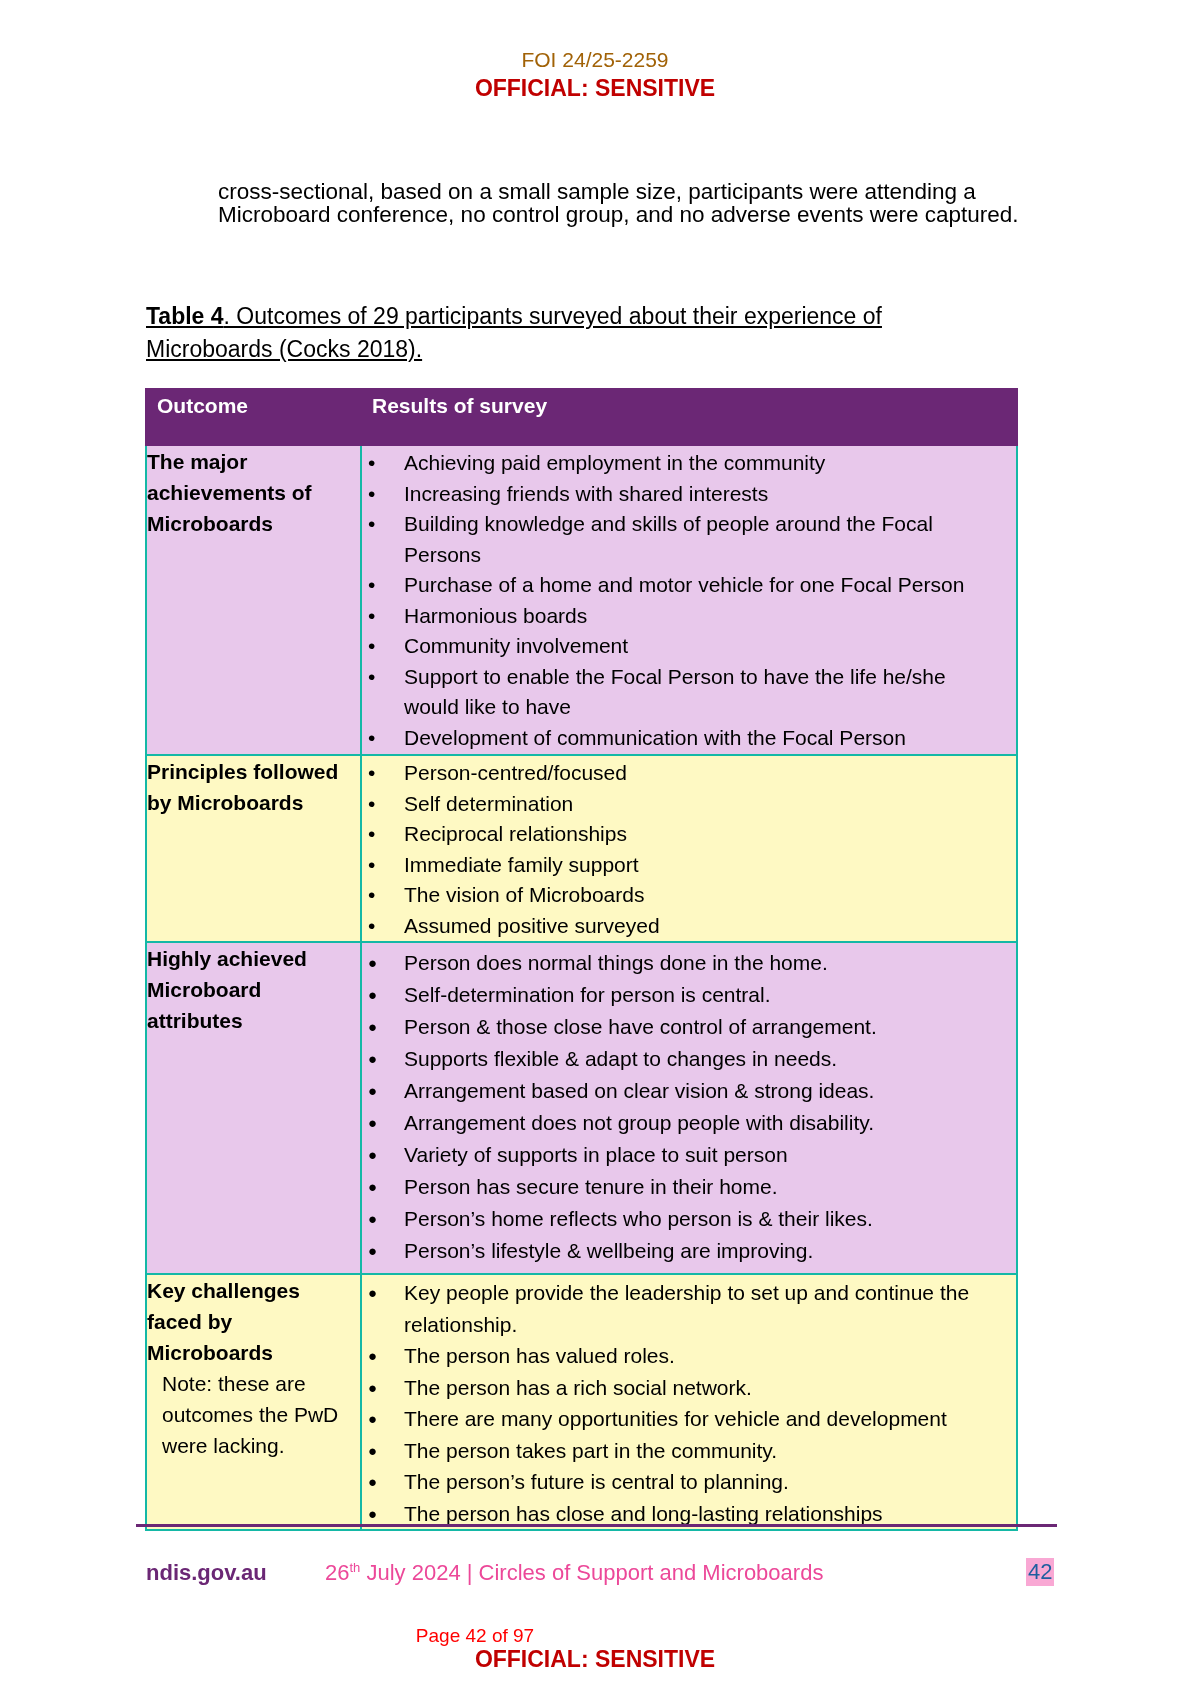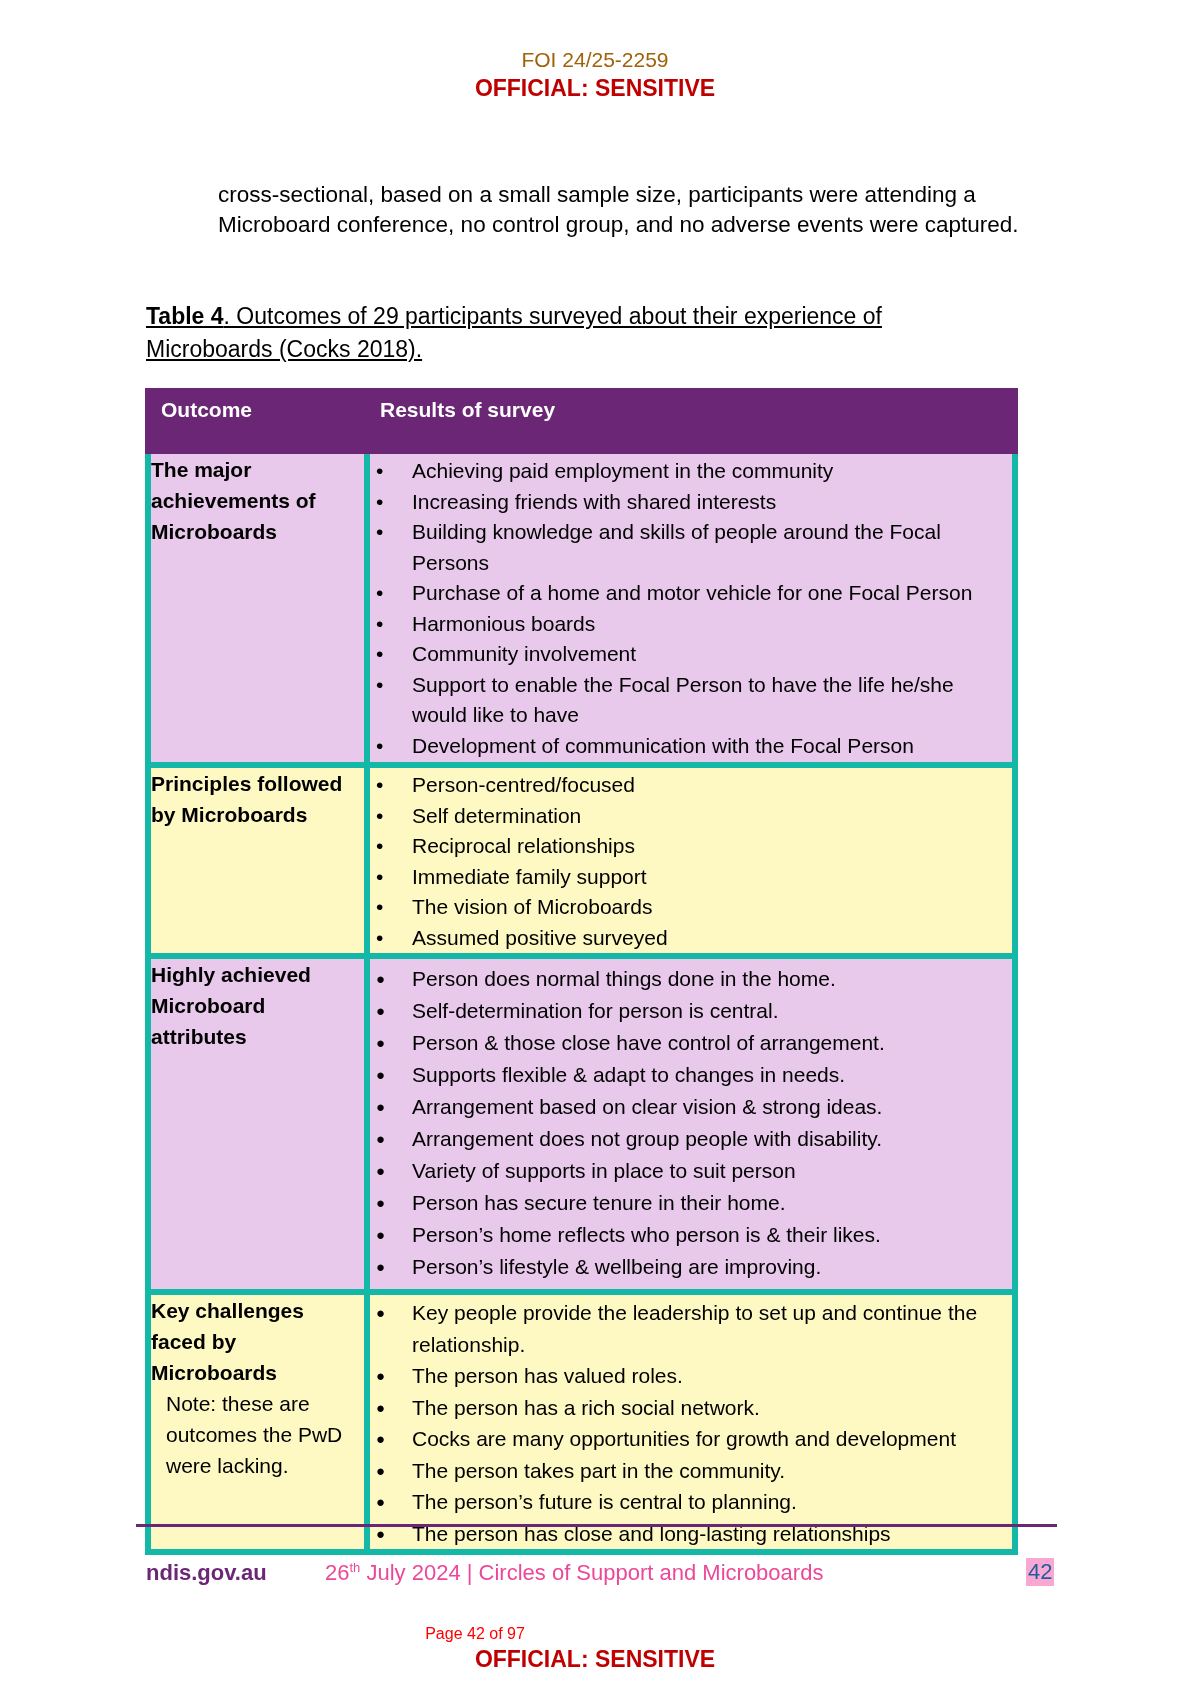--- a/index.html
+++ b/index.html
@@ -3,27 +3,27 @@
 <meta charset="utf-8">
 <style>
   html, body { margin:0; padding:0; background:#ffffff; }
   body { width:1190px; height:1684px; position:relative; overflow:hidden;
          font-family:"Liberation Sans", sans-serif; color:#000; }
   .hdr-foi { position:absolute; top:48px; left:0; width:1190px; text-align:center;
              color:#a16207; font-size:21px; }
   .hdr-class { position:absolute; top:75px; left:0; width:1190px; text-align:center;
                color:#c00000; font-size:23px; font-weight:bold; }
   .intro { position:absolute; top:180px; left:218px; width:830px;
-           font-size:22.5px; line-height:30px; }
+           font-size:22.5px; line-height:23px; }
   .caption { position:absolute; top:300px; left:146px; width:860px;
              font-size:23px; line-height:33px; text-decoration:underline; }
   .caption b { font-weight:bold; }
   table.t { position:absolute; top:388px; left:145px; width:873px;
             border-collapse:collapse; font-size:21px; }
-  table.t td, table.t th { border:6px solid #14b8a6; vertical-align:top; padding:0; }
+  table.t td, table.t th { border:2px solid #14b8a6; vertical-align:top; padding:0; }
   table.t th { background:#6b2775; color:#fff; text-align:left; font-weight:bold;
                height:50px; padding:4px 10px 0 10px; border-color:#6b2775; font-size:21px; }
   table.t th.c1 { width:193px; }
   .shaded td { background:#e8c8eb; }
   .plain td { background:#fef9c3; }
   td.lab { padding:4px 10px 0 10px; font-weight:bold; line-height:31px; }
   td.lab .note { font-weight:normal; line-height:31px;padding-left:15px; }
   ul.bl { list-style:none; margin:0; padding:0 14px 0 0; }
   ul.bl li { position:relative; padding-left:42px; }
   ul.bl li .b { position:absolute; left:6px; top:0; }
@@ -34,21 +34,21 @@
   .r1 td.res { padding-top:2px; height:306px; }
   .r2 td.res { padding-top:2px; height:182px; }
   .r3 td.res { padding-top:4px; height:326px; }
   .r4 td.res { padding-top:2px; height:250px; }
   .footrule { position:absolute; top:1524px; left:136px; width:921px; height:3px; background:#6b2775; }
   .foot-site { position:absolute; top:1560px; left:146px; color:#6b2775; font-size:22px; font-weight:bold; }
   .foot-title { position:absolute; top:1560px; left:325px; color:#ec4899; font-size:22px; }
   .foot-title sup { font-size:13px; }
   .foot-num { position:absolute; top:1558px; left:1026px; color:#1f5e9e; font-size:22px;
               background:#f9a8d4; padding:1px 2px; }
-  .pg { position:absolute; top:1625px; left:0; width:950px; text-align:center; color:#ff0000; font-size:16px; }
+  .pg { position:absolute; top:1625px; left:0; width:950px; text-align:center; color:#ff0000; font-size:19px; }
   .pgclass { position:absolute; top:1646px; left:0; width:1190px; text-align:center;
              color:#c00000; font-size:23px; font-weight:bold; }
 </style>
 </head>
 <body>
 
 <div class="hdr-foi">FOI 24/25-2259</div>
 <div class="hdr-class">OFFICIAL: SENSITIVE</div>
 
 <p class="intro" style="margin:0">cross-sectional, based on a small sample size, participants were attending a Microboard conference, no control group, and no adverse events were captured.</p>
@@ -117,21 +117,21 @@
       <tr class="plain r4">
         <td class="lab">
           <div>Key challenges faced by Microboards</div>
           <div class="note">Note: these are outcomes the PwD were lacking.</div>
         </td>
         <td class="res">
           <ul class="bl">
             <li><span class="b" style="font-size: 15px;">●</span><span>Key people provide the leadership to set up and continue the relationship.</span></li>
             <li><span class="b" style="font-size: 15px;">●</span><span>The person has valued roles.</span></li>
             <li><span class="b" style="font-size: 15px;">●</span><span>The person has a rich social network.</span></li>
-            <li><span class="b" style="font-size: 15px;">●</span><span>Cocks are many opportunities for growth and development</span></li>
+            <li><span class="b" style="font-size: 15px;">●</span><span>There are many opportunities for vehicle and development</span></li>
             <li><span class="b" style="font-size: 15px;">●</span><span>The person takes part in the community.</span></li>
             <li><span class="b" style="font-size: 15px;">●</span><span>The person’s future is central to planning.</span></li>
             <li><span class="b" style="font-size: 15px;">●</span><span>The person has close and long-lasting relationships</span></li>
           </ul>
         </td>
       </tr>
     </tbody>
 </table>
 
 <div class="footrule"></div>

